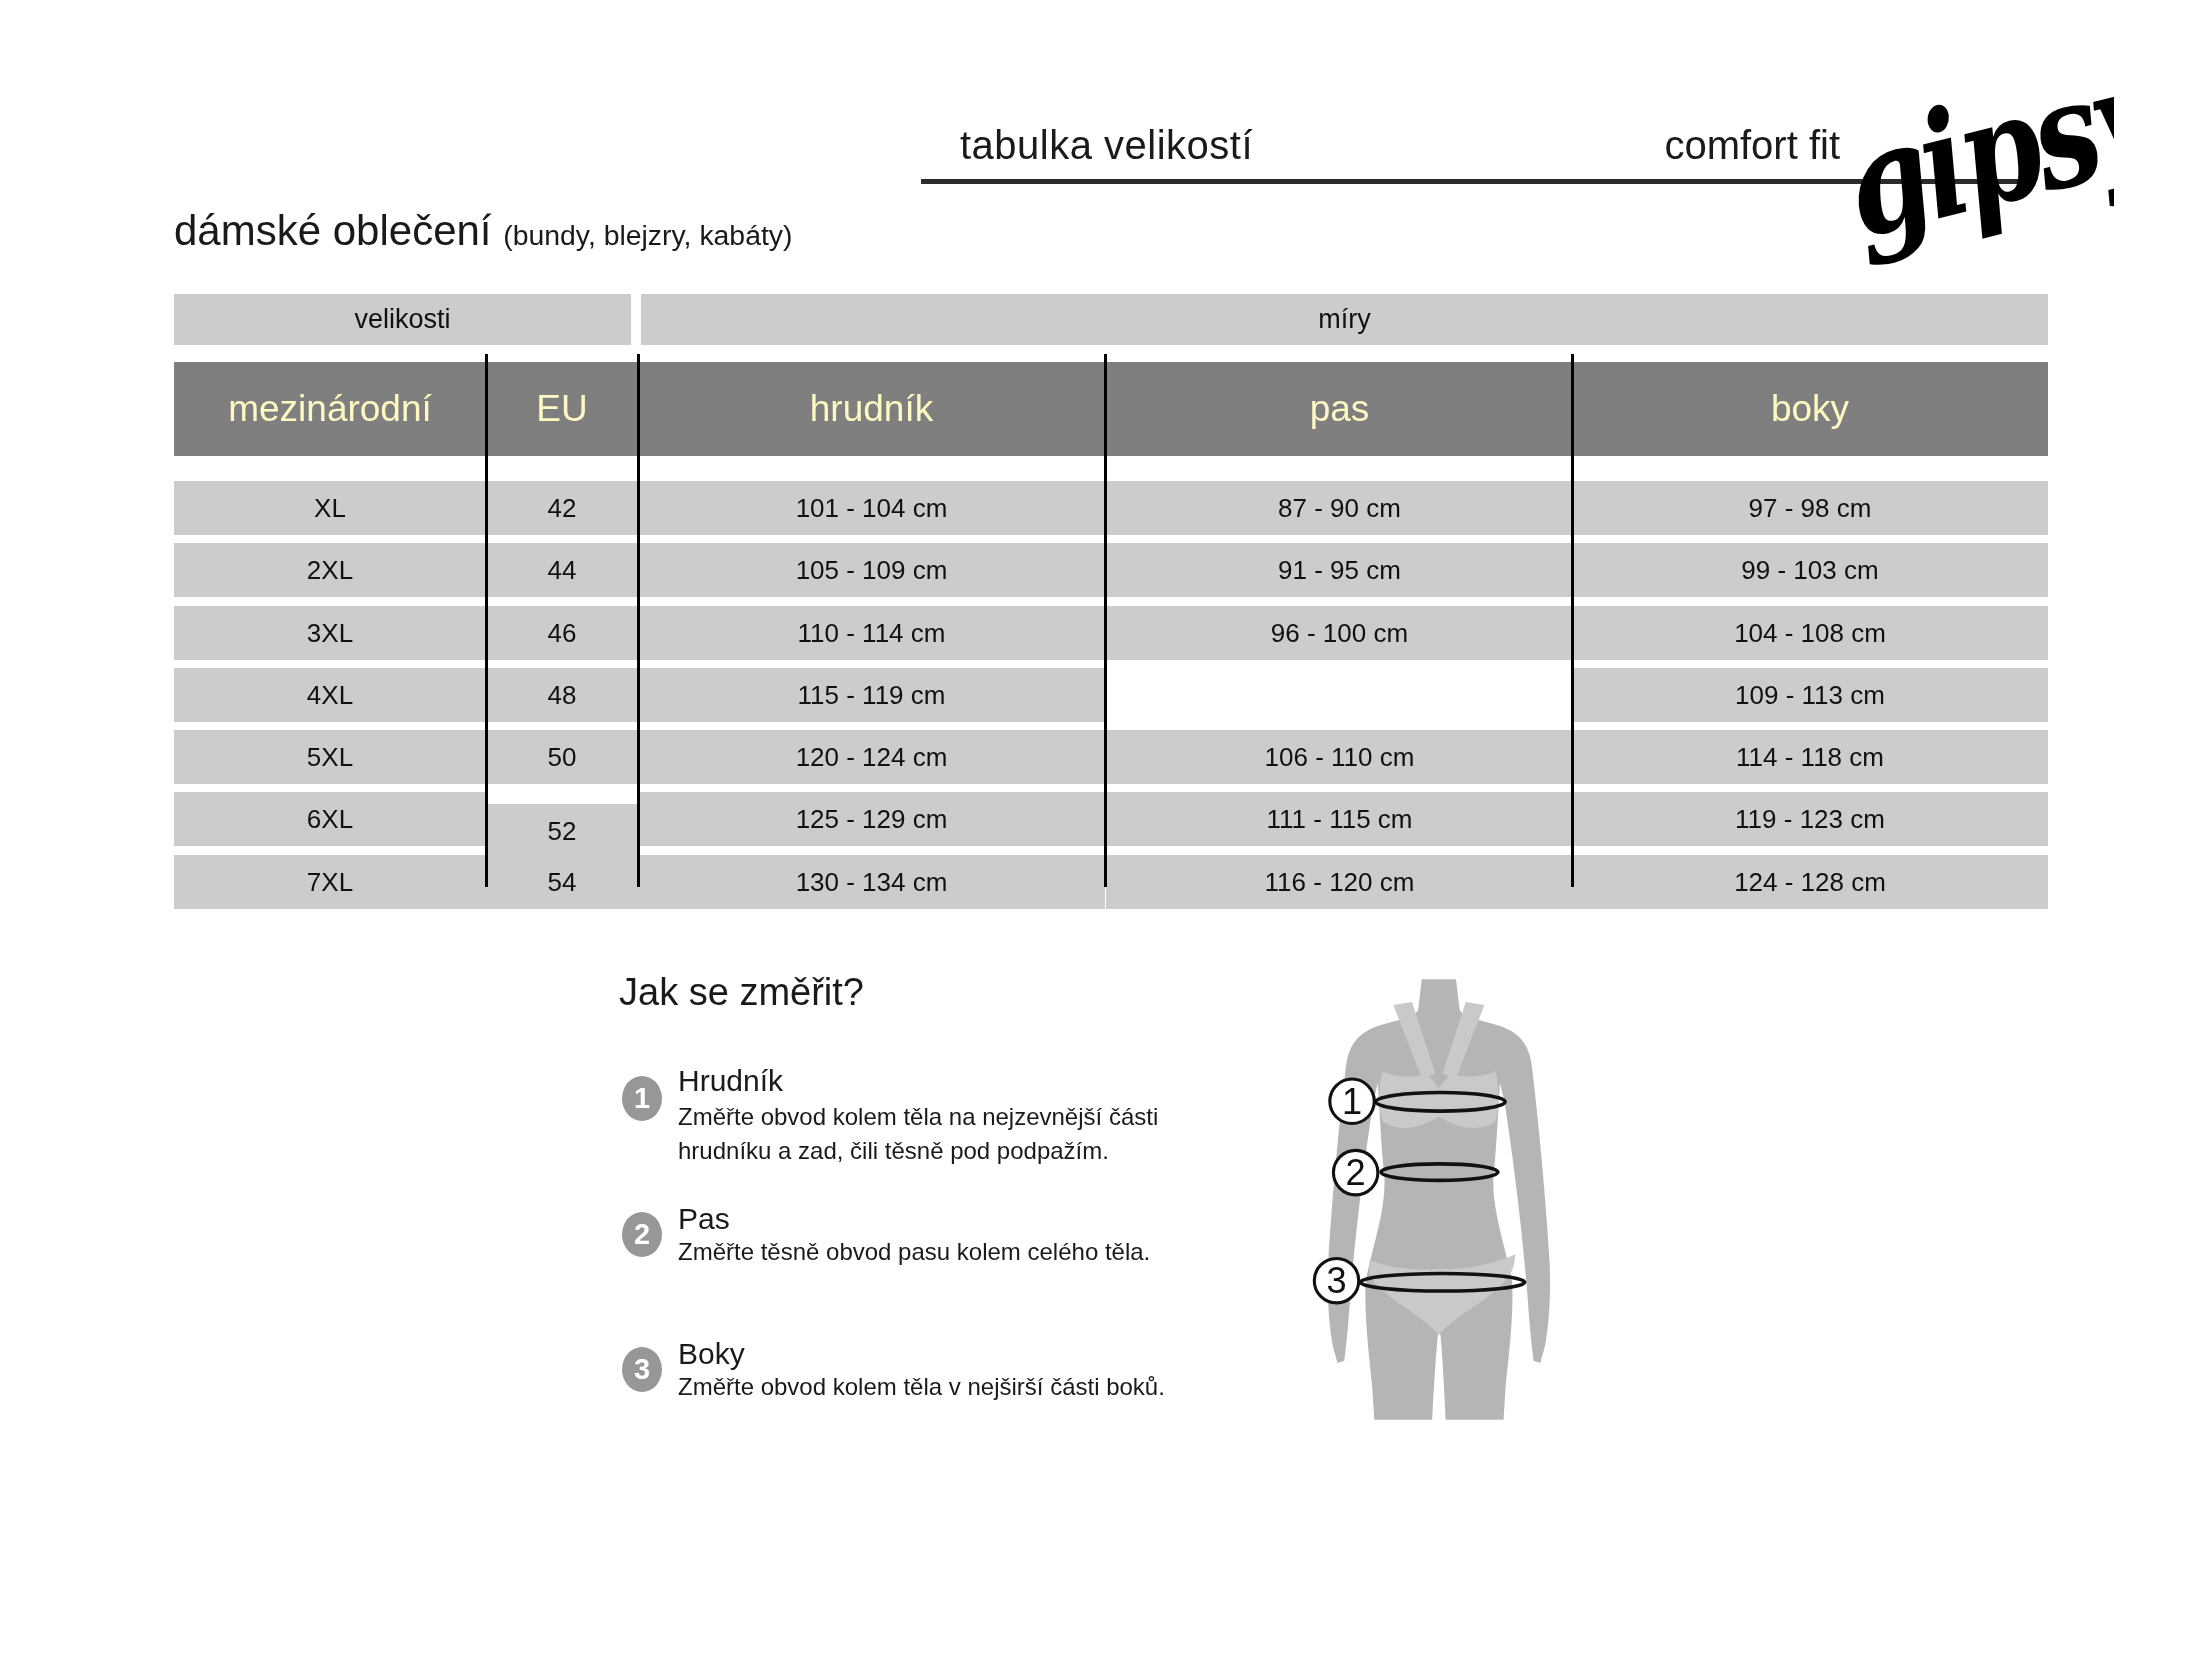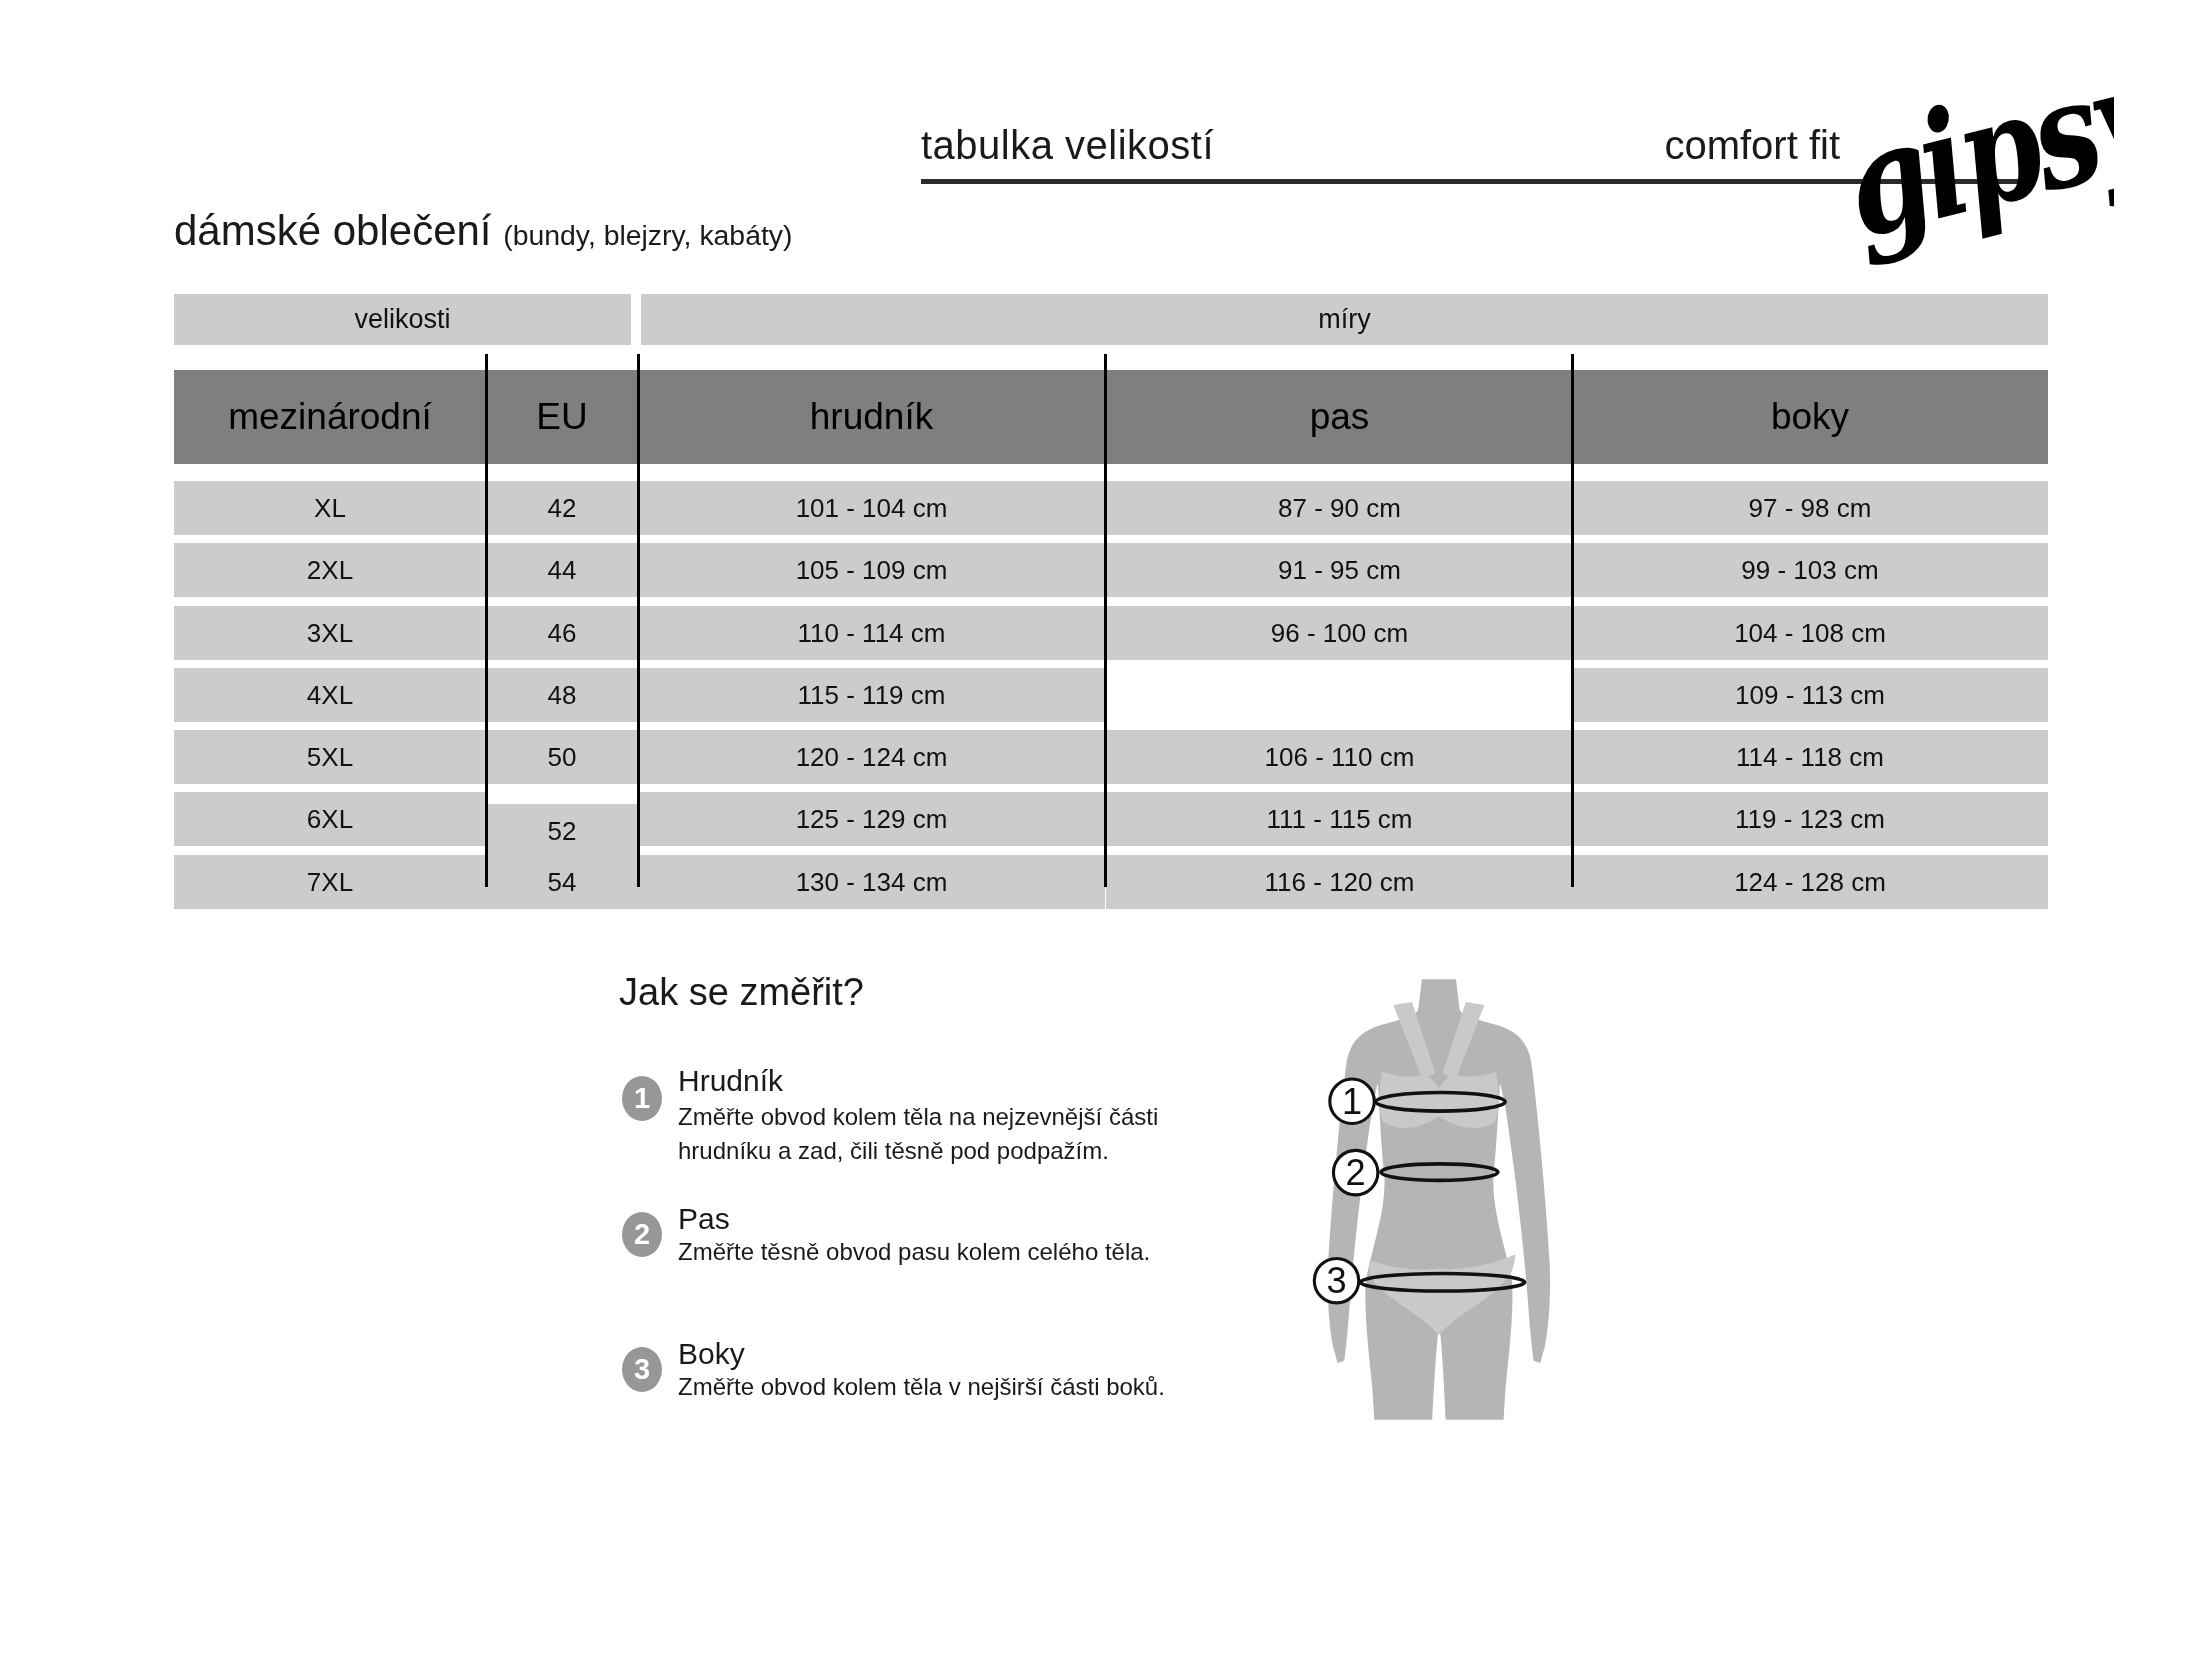--- a/index.html
+++ b/index.html
@@ -3,36 +3,36 @@
 <meta charset="utf-8">
 <style>
   html,body{margin:0;padding:0;background:#ffffff;}
   #canvas{
     position:relative;width:2205px;height:1654px;background:#ffffff;
     font-family:"Liberation Sans",sans-serif;color:#1a1a1a;overflow:hidden;
   }
   .abs{position:absolute;}
 
   
-  .page-title{left:921px;top:123px;font-size:40px;letter-spacing:0.5px;text-align:right;}
+  .page-title{left:960px;top:123px;font-size:40px;letter-spacing:0.5px;text-align:right;}
   .fit-label{left:1613px;top:123px;width:227px;text-align:right;font-size:40px;}
   .head-rule{left:921px;top:179px;width:1103px;height:4.7px;background:#2b2b2b;}
   .logo-svg{left:1845px;top:47px;width:269px;height:300px;}
 
   
   .subtitle{left:174px;top:207px;font-size:42px;white-space:nowrap;}
   .subtitle .note{font-size:28.4px;text-align:center;}
 
   
   .size-table{left:174px;top:294px;width:1874px;height:596px;}
   .gcell{top:0;height:51px;background:#cccccc;color:#111;
          display:flex;align-items:center;justify-content:center;font-size:27px;}
   .g-sizes{left:0;width:457px;}
   .g-measures{left:467px;width:1407px;}
-  .hcell{top:76px;height:94px;background:#7f7f7f;color:#000000;
+  .hcell{top:68px;height:94px;background:#7f7f7f;color:#fef9c3;
          display:flex;align-items:center;justify-content:center;font-size:37px;}
   .dcell{height:54px;background:#cccccc;color:#111;
          display:flex;align-items:center;justify-content:center;font-size:26px;margin-top:20px;}
   .c0{left:0;width:312px;} .c1{left:312px;width:152px;} .c2{left:464px;width:467px;}
   .c3{left:932px;width:467px;} .c4{left:1398px;width:476px;}
   .vline{top:60px;width:2.6px;height:533px;background:#000;}
   .v0{left:311px;} .v1{left:463px;} .v2{left:930px;} .v3{left:1397px;}
 
   
   .howto-title{left:619px;top:971px;font-size:38px;}

